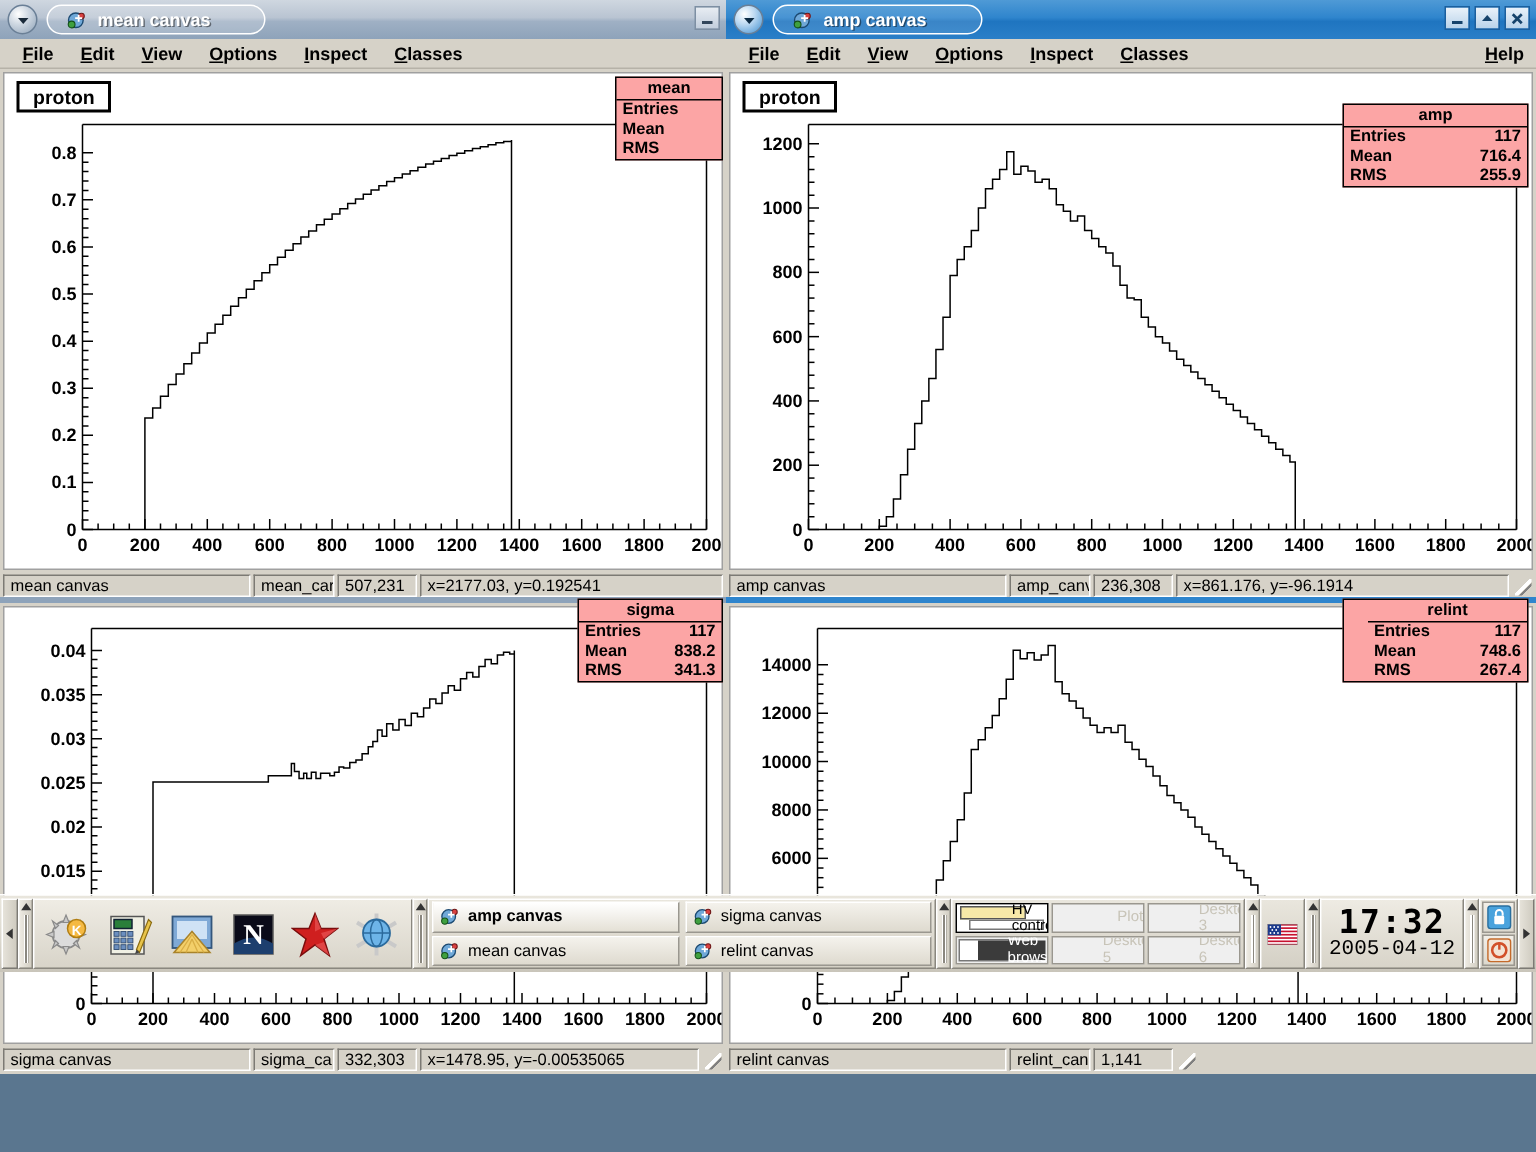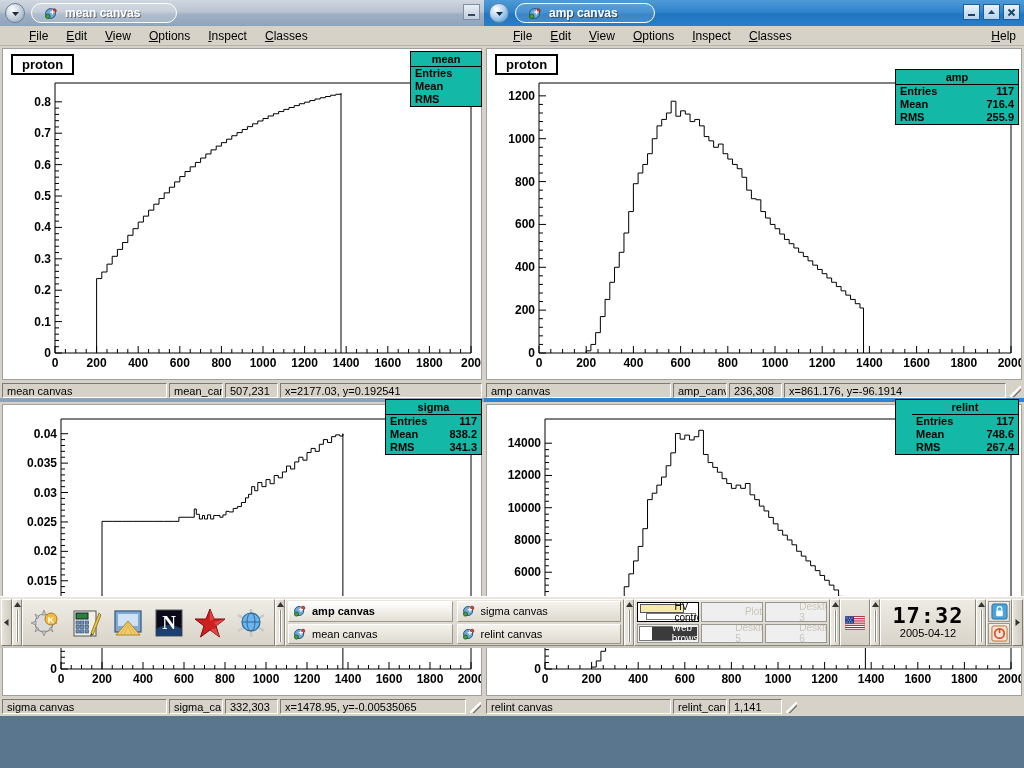--- a/index.html
+++ b/index.html
@@ -57,21 +57,21 @@
   }
   .win.active .win-btn {
     background: linear-gradient(to bottom,#eaf2fa,#b9d3ea);
     border: 1px solid #1a5f9e;
   }
   .win-btn svg { display: block; }
 
   .menubar {
     height: 20px; background: #d6d2c8;
     display: flex; align-items: center;
-    padding-left: 20px; border-bottom: 1px solid #b6b2a8;
+    padding-left: 6px; border-bottom: 1px solid #b6b2a8; font-weight: bold;
   }
   .menubar .mi { padding: 0 9px; font-size: 12px; color: #000; cursor: default; }
   .menubar .mi u { text-decoration: underline; }
   .menubar .spacer { flex: 1; }
 
   .canvas-area {
     background: #ffffff;
     border: 1px solid #a0a0a0;
     position: relative;
     margin: 2px;
@@ -103,21 +103,21 @@
   
   .plot { position: absolute; inset: 0; }
   .plot svg { display: block; }
   .titlebox {
     position: absolute; left: 8px; top: 5px;
     border: 2px solid #000; background: #fff;
     padding: 1px 9px; font-weight: bold; font-size: 13px;
     font-family: "Liberation Sans", sans-serif;
   }
   .statbox {
-    position: absolute; border: 1px solid #000; background: #14b8a6;
+    position: absolute; border: 1px solid #000; background: #fca5a5;
     font-weight: bold; font-size: 11px; font-family: "Liberation Sans", sans-serif;
   }
   .statbox .sb-title { text-align: center; border-bottom: 1px solid #000; padding: 1px 4px; }
   .statbox .row { display: flex; justify-content: space-between; padding: 0 4px; line-height: 13px; }
   .statbox .row .k { padding-right: 14px; }
 
   
   #taskbar {
     position: absolute; left: 0; bottom: 0; width: 1024px; height: 52px;
     background: linear-gradient(to bottom, #e9e6dd 0%, #dedbd1 50%, #c9c5ba 100%);
@@ -177,21 +177,21 @@
     background: linear-gradient(to bottom,#e9e6dd,#d4d0c5);
     border: 1px solid; border-color: #ffffff #8a877f #8a877f #ffffff;
   }
   .clockbox {
     width: 96px; display: flex; flex-direction: column;
     align-items: center; justify-content: center;
     background: linear-gradient(to bottom,#eeebe3,#d8d4c9);
     border: 1px solid; border-color: #ffffff #8a877f #8a877f #ffffff;
   }
   .clock-time { font-family: "DejaVu Sans Mono", monospace; font-size: 22px; font-weight: bold; line-height: 22px; letter-spacing: 1px; }
-  .clock-date { font-size: 11px; line-height: 13px; }
+  .clock-date { font-size: 14px; line-height: 13px; font-family: Liberation Mono, monospace; }
   .sysbtns {
     display: flex; flex-direction: column; gap: 1px; padding: 1px; width: 26px;
     background: linear-gradient(to bottom,#e9e6dd,#d4d0c5);
     border: 1px solid; border-color: #ffffff #8a877f #8a877f #ffffff;
   }
   .sysbtn { flex: 1; display: flex; align-items: center; justify-content: center;
     background: linear-gradient(to bottom,#f2efe8,#ddd9ce); border: 1px solid #9a978f; }
 </style>
 </head>
 <body>

